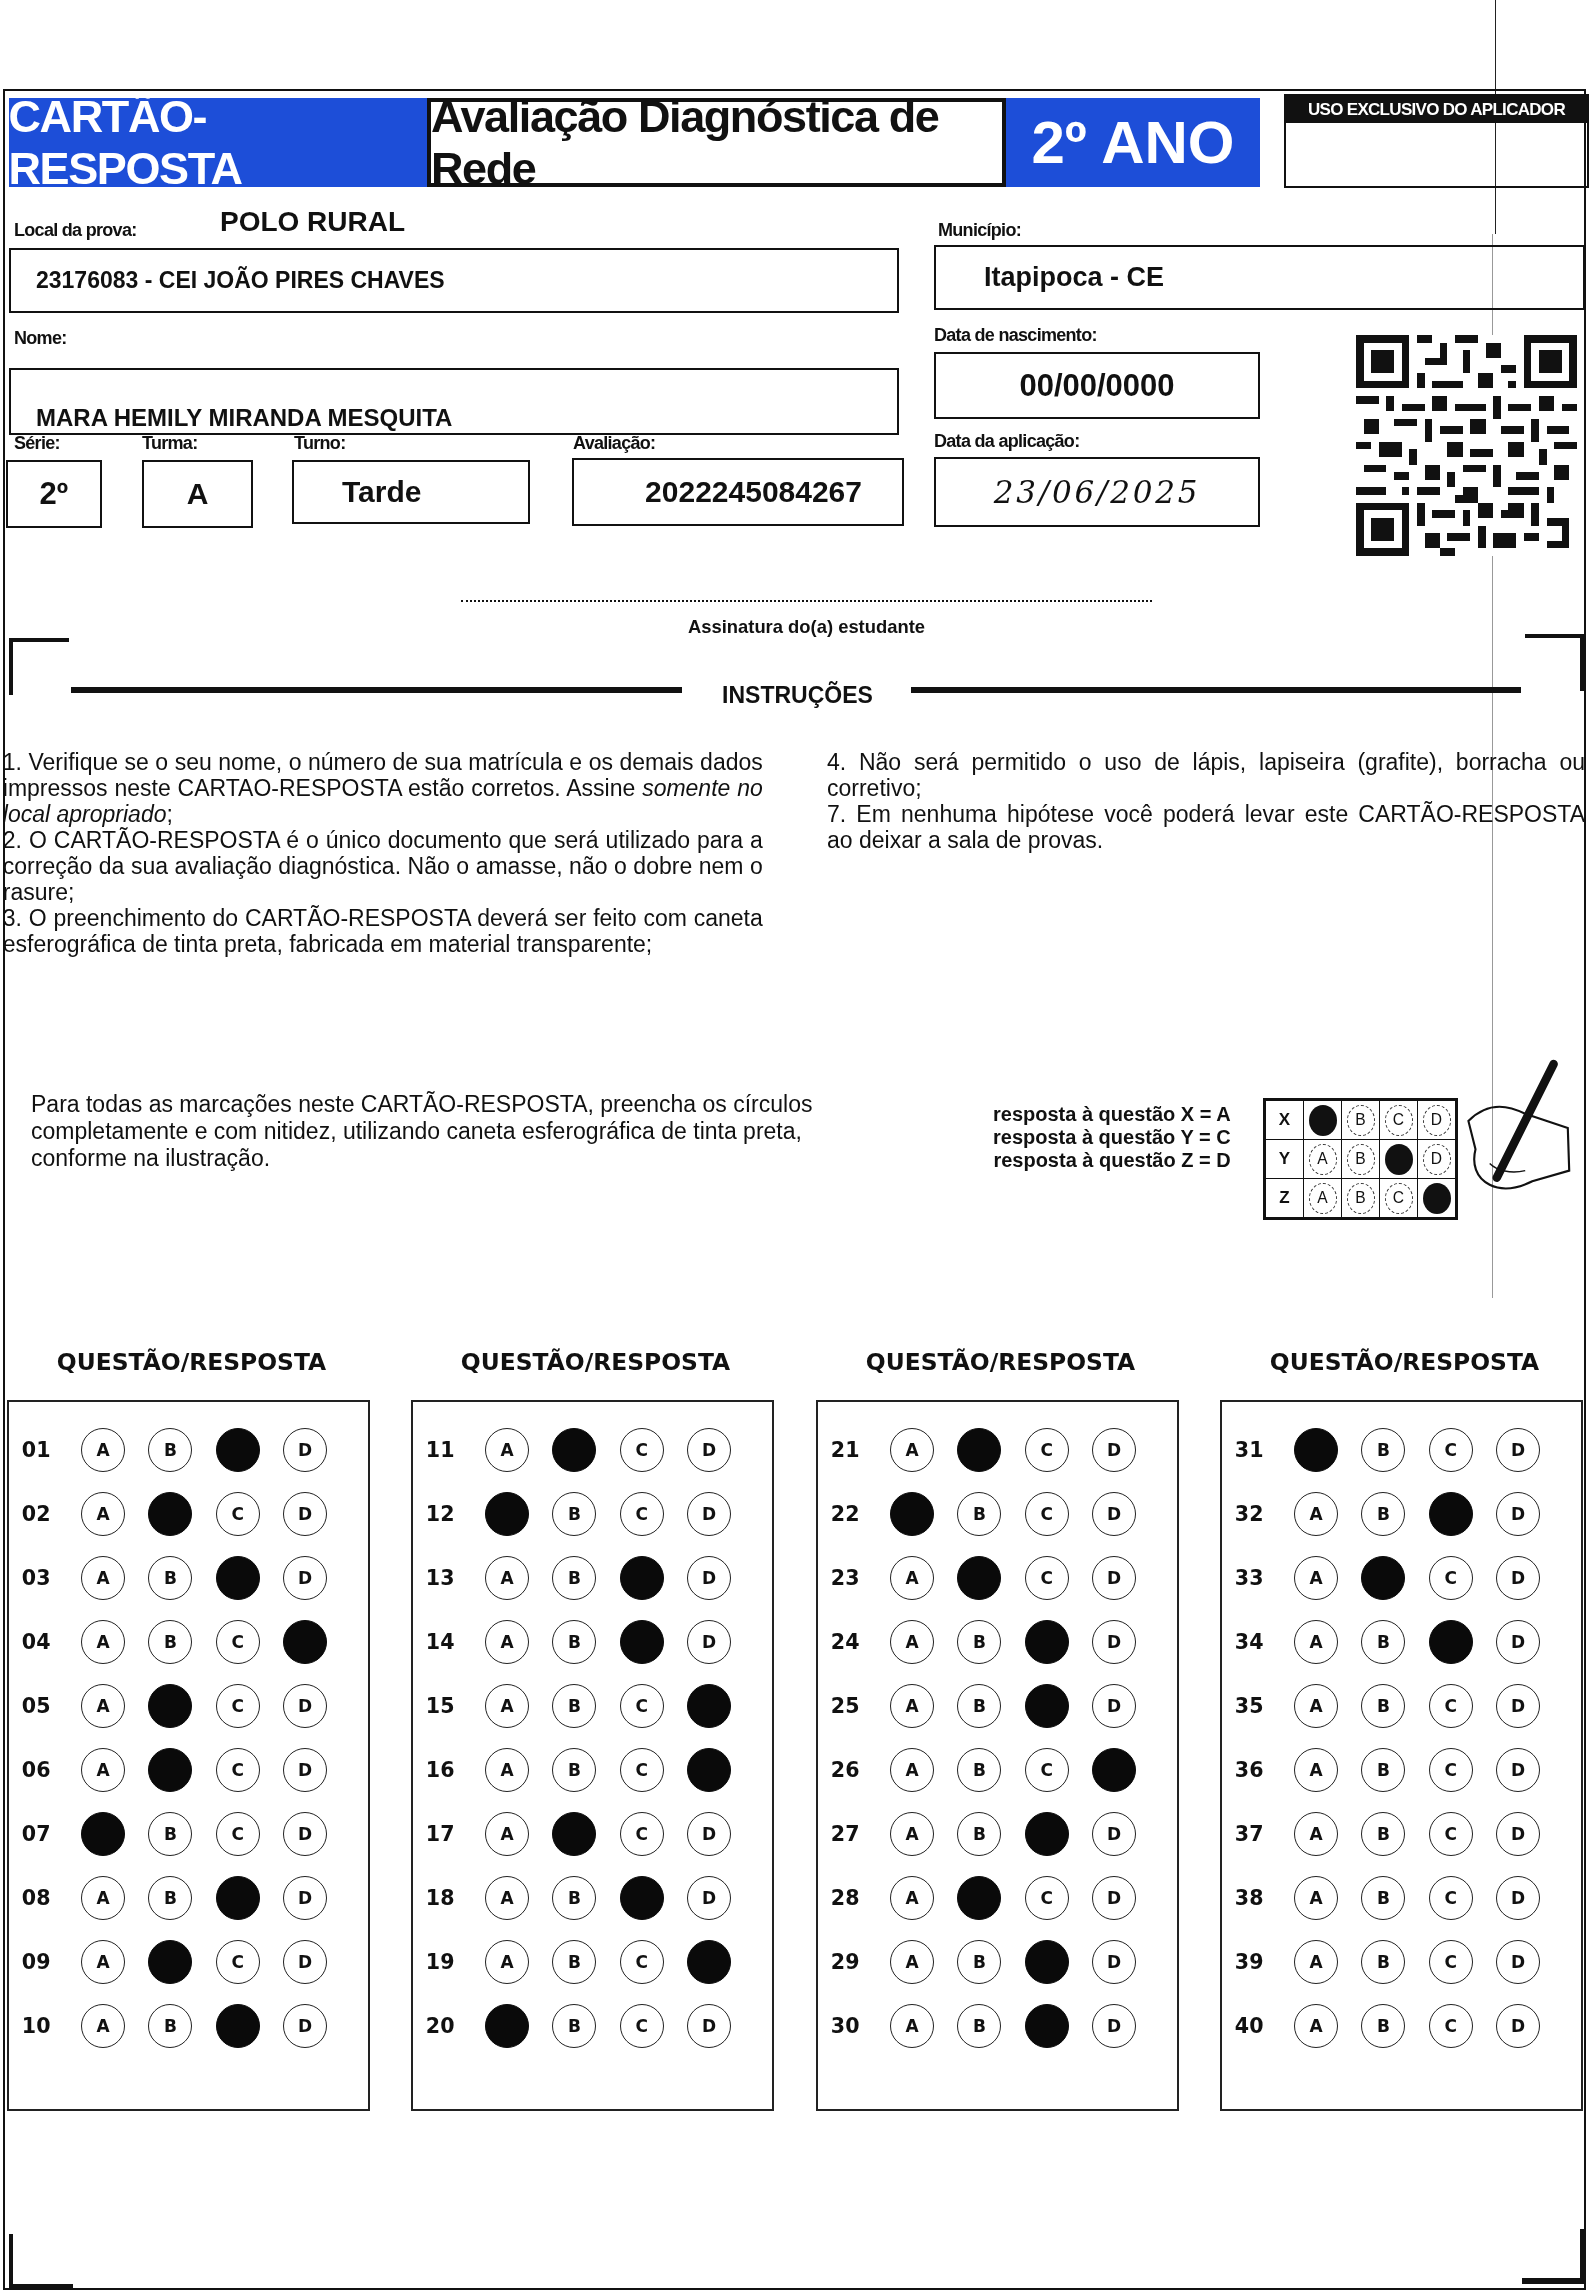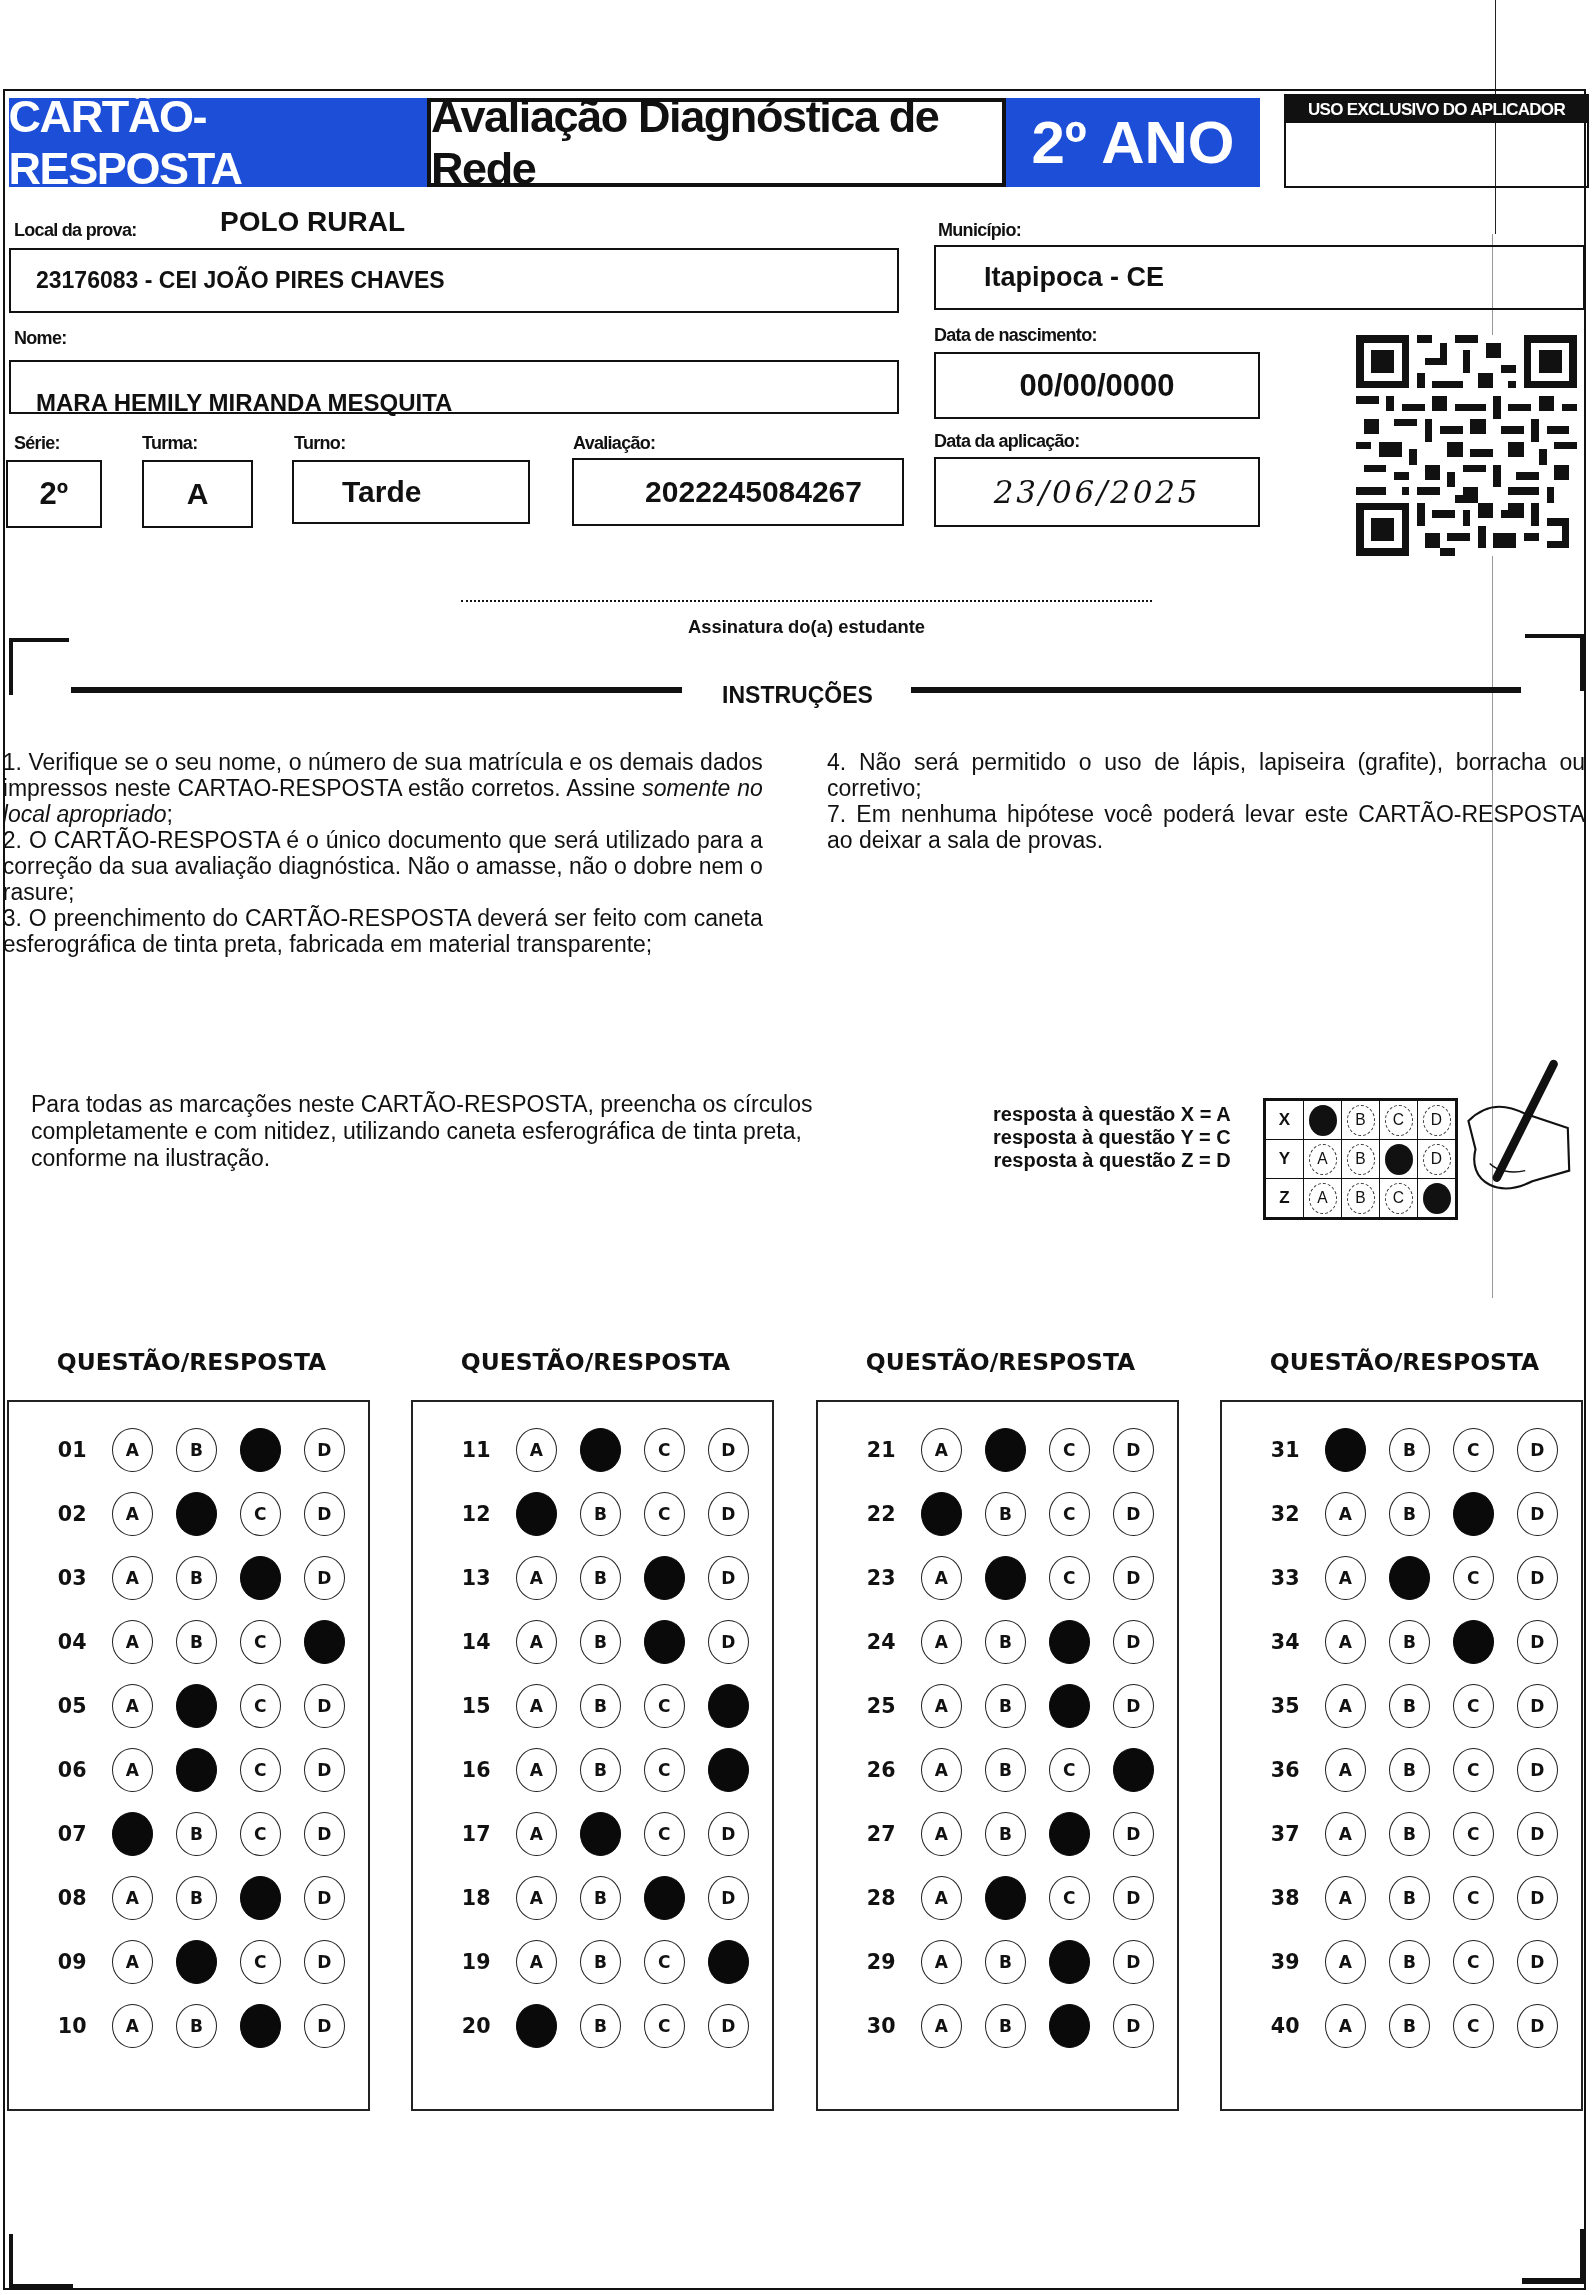--- a/index.html
+++ b/index.html
@@ -57,21 +57,21 @@
   .legend-ex { left: 993px; top: 1103px; font-size: 20px; line-height: 23px; font-weight: bold; text-align: right; }
   .ex-table { left: 1263px; top: 1098px; border: 3.5px solid #111; border-collapse: collapse; }
   .ex-table td { width: 37px; height: 38px; border: 1.4px solid #111; text-align: center; font-weight: bold; font-size: 17px; padding: 0; }
   .ex-bub { width: 28px; height: 31px; border-radius: 50%; border: 1.4px dashed #333; display: inline-flex; align-items: center; justify-content: center; font-size: 15.6px; font-weight: normal; box-sizing: border-box; }
   .ex-bub.filled { background: #111; border-color: #111; color: transparent; }
 
   
   .grid-title { font-size: 23.4px; font-weight: 900; font-family: "DejaVu Sans", sans-serif; text-align: center; width: 369px; }
   .grid-box { border: 2.1px solid #222; box-sizing: border-box; width: 363px; height: 711px; padding-top: 15.6px; }
   .q-row { display: flex; align-items: center; height: 64px; }
-  .q-num { width: 72px; padding-left: 12.8px; box-sizing: border-box; font-family: "DejaVu Sans", sans-serif; font-weight: 900; font-size: 20.6px; margin-left: 36px; }
+  .q-num { width: 72px; padding-left: 12.8px; box-sizing: border-box; font-family: "DejaVu Sans", sans-serif; font-weight: 900; font-size: 20.6px; }
   .bubble { width: 44px; height: 44px; border-radius: 50%; border: 1.4px solid #222; box-sizing: border-box;
             display: flex; align-items: center; justify-content: center; font-family: "DejaVu Sans", sans-serif;
             font-weight: bold; font-size: 17px; margin-right: 23.4px; cursor: pointer; }
   .bubble.filled { background: #0a0a0a; border-color: #0a0a0a; color: transparent; }
 </style>
 </head>
 <body>
 
 <div class="scan-line" style="left:1495px;top:0;height:234px;width:0.7px;"></div>
 <div class="scan-line" style="left:1492px;top:234px;height:1064px;width:0.7px;background:#999;"></div>
@@ -91,21 +91,21 @@
 <div class="abs field" style="left:8.5px;top:248px;width:890px;height:65px;padding-left:25.5px;font-size:23px;">
   <span>23176083 - CEI JOÃO PIRES CHAVES</span>
 </div>
 
 <div class="abs lbl" style="left:938px;top:220px;">Município:</div>
 <div class="abs field" style="left:934px;top:245px;width:651px;height:65px;padding-left:48px;font-size:27px;">
   <span>Itapipoca - CE</span>
 </div>
 
 <div class="abs lbl" style="left:14px;top:328px;">Nome:</div>
-<div class="abs field" style="left:8.5px;top:360px;width:890px;height:54px;padding-left:25.5px;padding-top:32px;font-size:24px;">
+<div class="abs field" style="left:8.5px;top:368px;width:890px;height:67px;padding-left:25.5px;padding-top:32px;font-size:24px;">
   <span>MARA HEMILY MIRANDA MESQUITA</span>
 </div>
 
 <div class="abs lbl" style="left:934px;top:325px;">Data de nascimento:</div>
 <div class="abs field" style="left:934px;top:352px;width:326px;height:67px;justify-content:center;font-size:31px;">
   <span>00/00/0000</span>
 </div>
 
 <div class="abs lbl" style="left:14px;top:433px;">Série:</div>
 <div class="abs field" style="left:5.7px;top:460px;width:96px;height:68px;justify-content:center;font-size:31px;">

